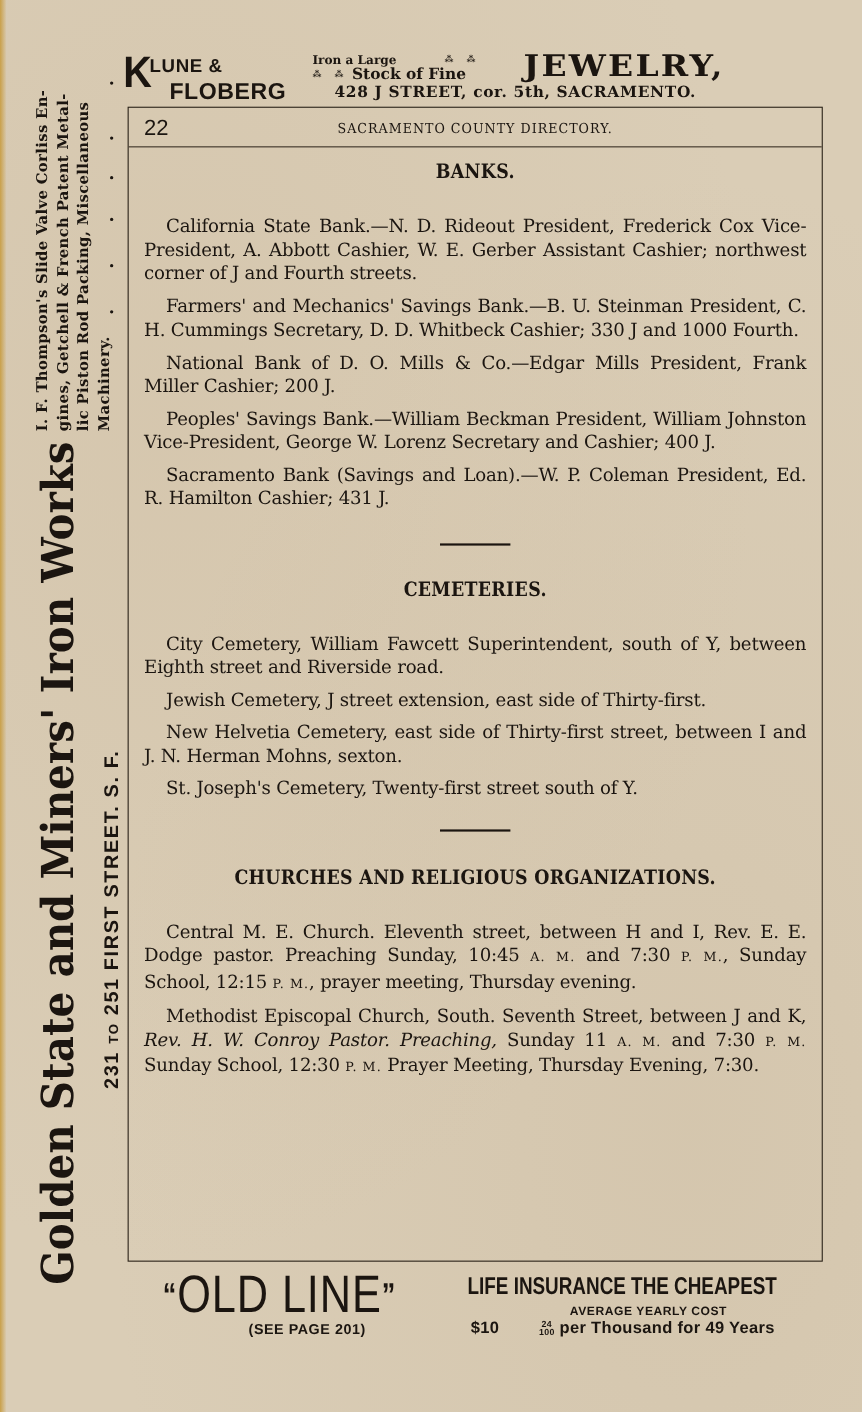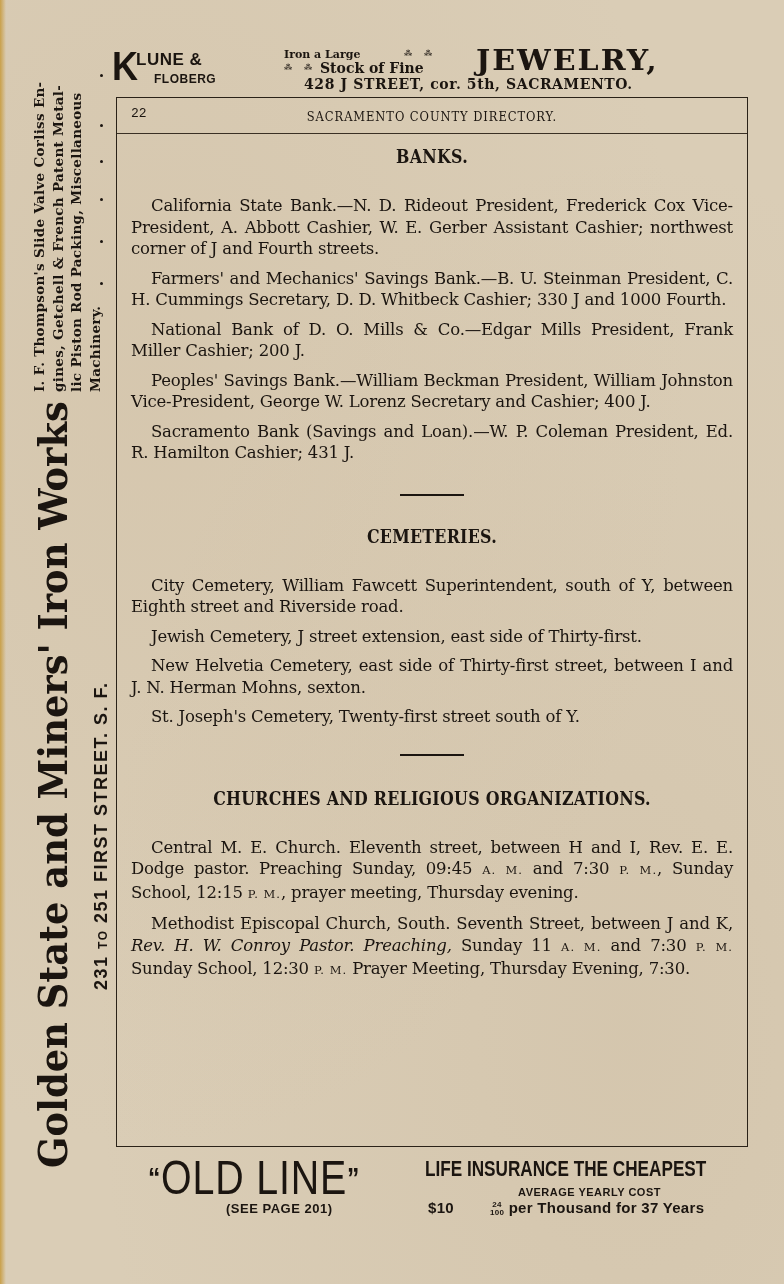--- a/index.html
+++ b/index.html
@@ -17,21 +17,21 @@
       background: linear-gradient(to right, #c9a04a, rgba(218,205,182,0));
     }
 
     
     .top-ad { position: absolute; left: 112px; top: 44px; width: 665px; height: 52px; }
     .klune-k {
       position: absolute; left: 0; top: 2px; font-family: "Liberation Sans", sans-serif;
       font-weight: bold; font-size: 40px; line-height: 40px; transform: scaleX(0.9); transform-origin: left;
     }
     .klune-1 { position: absolute; left: 24px; top: 6px; font-family: "Liberation Sans", sans-serif; font-weight: bold; font-size: 17px; letter-spacing: 0.5px; }
-    .klune-2 { position: absolute; left: 42px; top: 28px; font-family: "Liberation Sans", sans-serif; font-weight: bold; font-size: 12px; letter-spacing: 0.5px; text-align: center; }
+    .klune-2 { position: absolute; left: 42px; top: 28px; font-family: "Liberation Sans", sans-serif; font-weight: bold; font-size: 21px; letter-spacing: 0.5px; text-align: center; }
     .carry-1 { position: absolute; left: 172px; top: 4px; font-family: "DejaVu Serif", serif; font-weight: bold; font-size: 11px; }
     .carry-2 { position: absolute; left: 208px; top: 16px; font-family: "DejaVu Serif", serif; font-weight: bold; font-size: 14px; }
     .stars { position: absolute; font-size: 8px; font-weight: bold; letter-spacing: -1px; line-height: 6px; }
     .stars.s1 { left: 172px; top: 20px; }
     .stars.s2 { left: 192px; top: 20px; }
     .stars.s3 { left: 292px; top: 6px; }
     .stars.s4 { left: 312px; top: 6px; }
     .jewelry {
       position: absolute; left: 364px; top: 2px; font-family: "DejaVu Serif", serif; font-weight: 900;
       font-size: 30px; letter-spacing: 2px; line-height: 30px; transform: scaleY(0.9);
@@ -59,21 +59,21 @@
     .vert-addr .small { font-size: 12px; }
     .dots { position: absolute; left: 100px; top: 60px; width: 6px; }
     .dots span { position: absolute; left: 0; width: 3px; height: 3px; border-radius: 50%; background: #1b1510; }
 
     
     .frame {
       position: absolute; left: 116px; top: 97px; width: 632px; height: 1050px;
       border: 1.5px solid #2a2218; box-sizing: border-box;
     }
     .page-header { position: absolute; left: 0; top: 0; width: 100%; height: 35px; border-bottom: 1.2px solid #3a3024; }
-    .page-num { position: absolute; left: 14px; top: 8px; font-size: 13px; font-family: Liberation Mono, monospace; }
+    .page-num { position: absolute; left: 14px; top: 8px; font-size: 20px; font-family: Liberation Sans, sans-serif; }
     .running-head {
       position: absolute; left: 0; right: 0; top: 11px; text-align: center; font-size: 12.5px;
       font-family: "DejaVu Serif", serif; letter-spacing: 1px; transform: scaleX(0.92);
     }
 
     .content { position: absolute; left: 14px; top: 48px; width: 602px; }
     .section-title {
       text-align: center; font-family: "DejaVu Serif", serif; font-weight: bold;
       font-size: 18px; letter-spacing: 0.3px; transform: scaleX(0.88);
     }
@@ -163,24 +163,24 @@
 
     <div class="section-title" style="margin-bottom:28px">CEMETERIES.</div>
     <p class="entry">City Cemetery, William Fawcett Superintendent, south of Y, between Eighth street and Riverside road.</p>
     <p class="entry">Jewish Cemetery, J street extension, east side of Thirty-first.</p>
     <p class="entry">New Helvetia Cemetery, east side of Thirty-first street, between I and J.   N. Herman Mohns, sexton.</p>
     <p class="entry">St. Joseph's Cemetery, Twenty-first street south of Y.</p>
 
     <div class="rule" style="margin-top:26px;margin-bottom:32px"></div>
 
     <div class="section-title" style="margin-bottom:28px">CHURCHES AND RELIGIOUS ORGANIZATIONS.</div>
-    <p class="entry"><span>Central M. E. Church.   Eleventh street, between H and I, Rev. E. E. Dodge pastor.   Preaching Sunday, 09:45 </span><span class="sc">A. M.</span><span> and 7:30 </span><span class="sc">P. M.</span><span>, Sunday School, 12:15 </span><span class="sc">P. M.</span><span>, prayer meeting, Thursday evening.</span></p>
+    <p class="entry"><span>Central M. E. Church.   Eleventh street, between H and I, Rev. E. E. Dodge pastor.   Preaching Sunday, 10:45 </span><span class="sc">A. M.</span><span> and 7:30 </span><span class="sc">P. M.</span><span>, Sunday School, 12:15 </span><span class="sc">P. M.</span><span>, prayer meeting, Thursday evening.</span></p>
     <p class="entry"><span>Methodist Episcopal Church, South.  Seventh Street, between J and K, </span><i>Rev. H. W. Conroy Pastor.   Preaching,</i><span> Sunday 11 </span><span class="sc">A. M.</span><span> and 7:30 </span><span class="sc">P. M.</span><span>  Sunday School, 12:30 </span><span class="sc">P. M.</span><span> Prayer Meeting, Thursday Evening, 7:30.</span></p>
   </div>
 </div>
 
 <div class="bottom-ad">
   <div class="old-line"><span class="q">“</span><span>OLD LINE</span><span class="q">”</span></div>
   <span class="see-page">(SEE PAGE 201)</span>
   <span class="life-ins">LIFE INSURANCE THE CHEAPEST</span>
   <span class="avg-cost">AVERAGE YEARLY COST</span>
-  <span class="price"><span>$10</span><span class="frac"><span>24</span><br><span>100</span></span><span> per Thousand for 37 Years</span></span>
+  <span class="price"><span>$10</span><span class="frac"><span>24</span><br><span>100</span></span><span> per Thousand for 49 Years</span></span>
 </div>
 
 </body></html>

